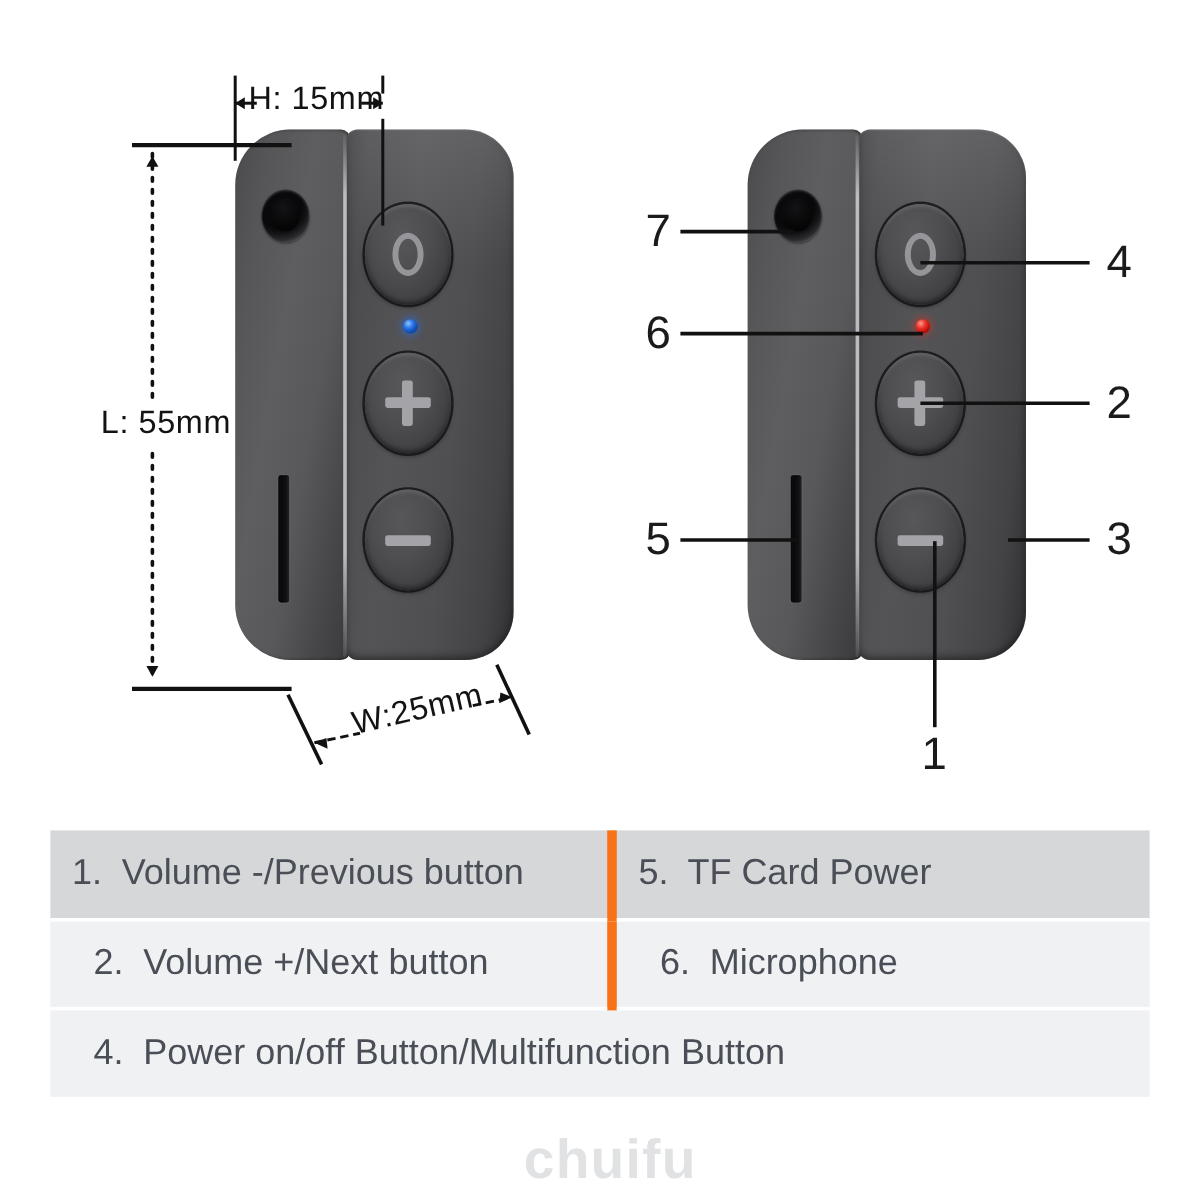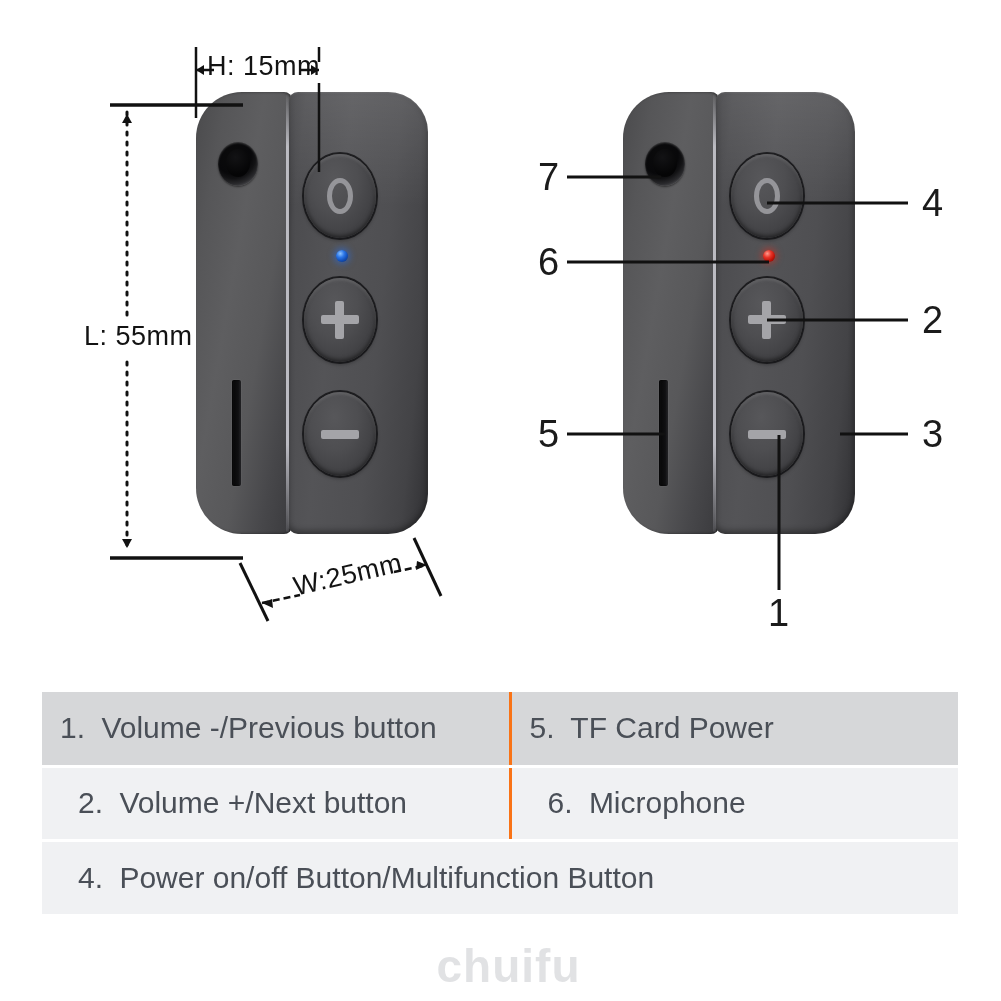--- a/index.html
+++ b/index.html
@@ -5,21 +5,21 @@
   * { box-sizing: border-box; margin: 0; padding: 0; }
   html, body {
     width: 1001px; height: 1001px;
     background: #ffffff;
     font-family: "Liberation Sans", sans-serif;
     overflow: hidden;
   }
   #page { position: relative; width: 1001px; height: 1001px; background: #ffffff; }
 
   
-  #illustration { position: absolute; left: 0; top: 0; width: 897px; height: 680px; }
+  #illustration { position: absolute; left: 0; top: 16px; width: 897px; height: 680px; }
 
   
   .device { position: absolute; }
 
   .dev-side {            
     position: absolute; left: 0; top: 0;
     width: 96px; height: 100%;
     border-radius: 46px 8px 8px 46px;
     background: linear-gradient(100deg,#4a4a4c 0%,#565658 18%,#5e5e60 40%,#58585a 62%,#47474a 82%,#3a3a3d 100%);
     box-shadow: inset -2px 0 3px rgba(0,0,0,.45);
@@ -105,21 +105,21 @@
   }
   #legend td {
     height: 74px; vertical-align: middle;
     padding: 0 0 0 18px;
     font-size: 30px; color:#4a4f57;
     font-family: "Liberation Sans", sans-serif;
     border: none;
   }
   #legend tr.odd  td { background:#d6d7d9; }
   #legend tr.even td { background:#f0f1f3;padding-left:36px; }
-  #legend td.col-l { width: 468px; border-right: 3px solid #f97316; }
+  #legend td.col-l { width: 468px; border-right: 8px solid #f97316; }
   #legend td.col-r { width: 448px; }
   #legend td.span  { width: 916px; border-right: none; }
   #legend tr td { border-bottom: 3px solid #ffffff; }
   #legend tr:last-child td { border-bottom: none; }
   .num { color:#4a4f57; }
 
   
   #watermark {
     position:absolute; left:16px; right:0; bottom: 8px; text-align:center;
     font-size: 46px; font-weight: 700; letter-spacing: 1px;

